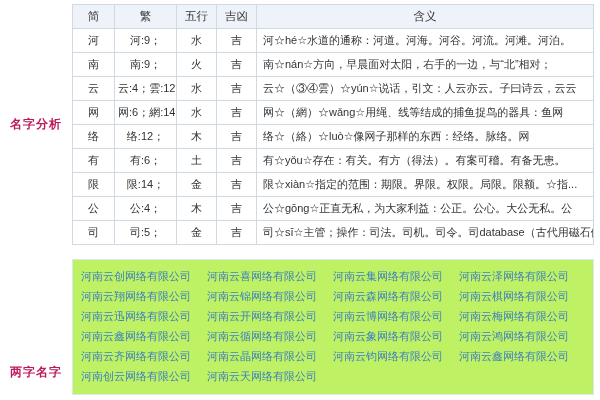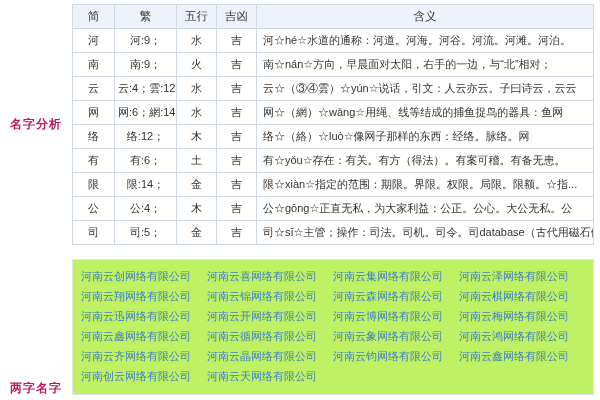--- a/index.html
+++ b/index.html
@@ -101,21 +101,21 @@
     color: #3f7fbf;
     font-size: 11px;
     line-height: 20px;
   }
   .namelist .nm {
     white-space: nowrap;
     color: #3f7fbf;
   }
   .section-2 .row-label {
     align-items: flex-end;
-    padding-bottom: 4px;
+    padding-bottom: 20px;
   }
 </style>
 </head>
 <body>
 
 <div class="page">
 
   <div class="section section-1">
     <div class="row-label">名字分析</div>
     <div class="table-wrap">

